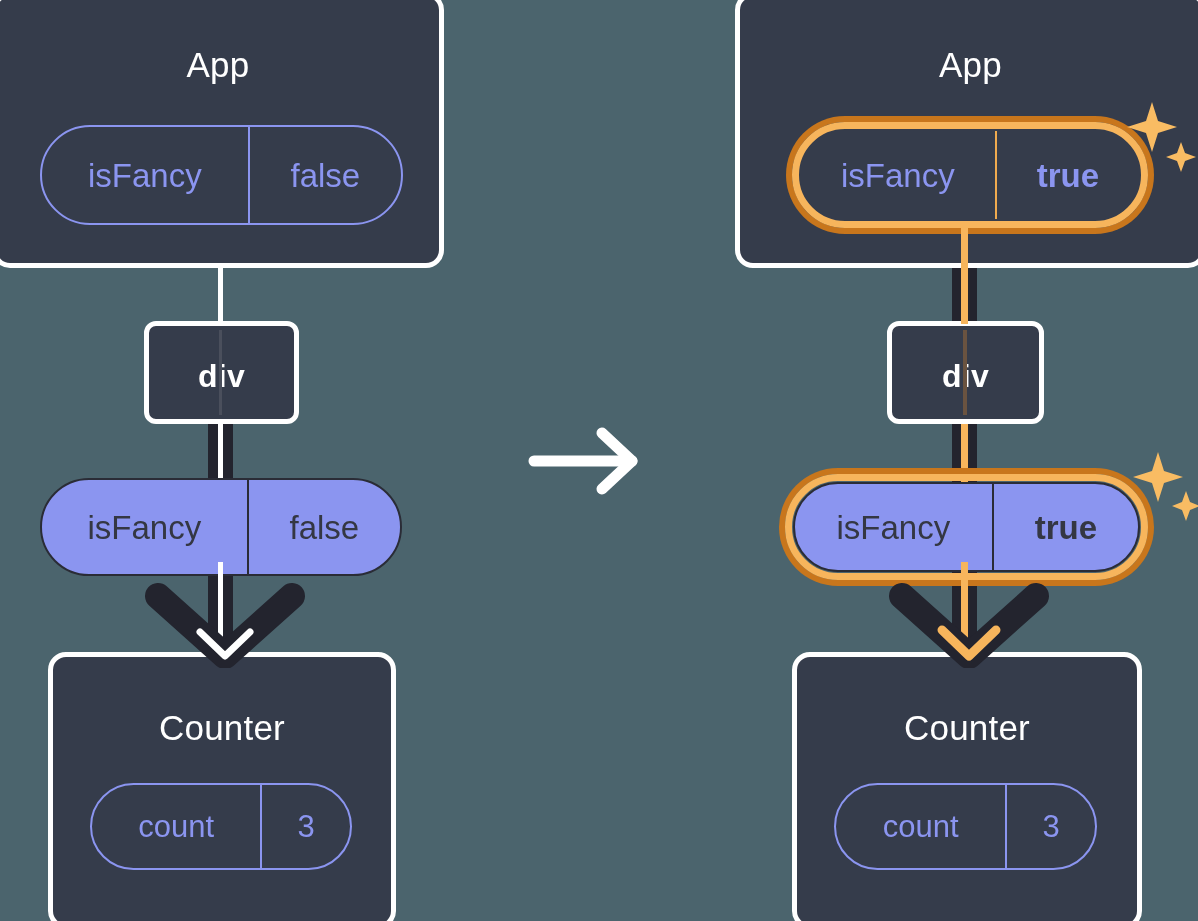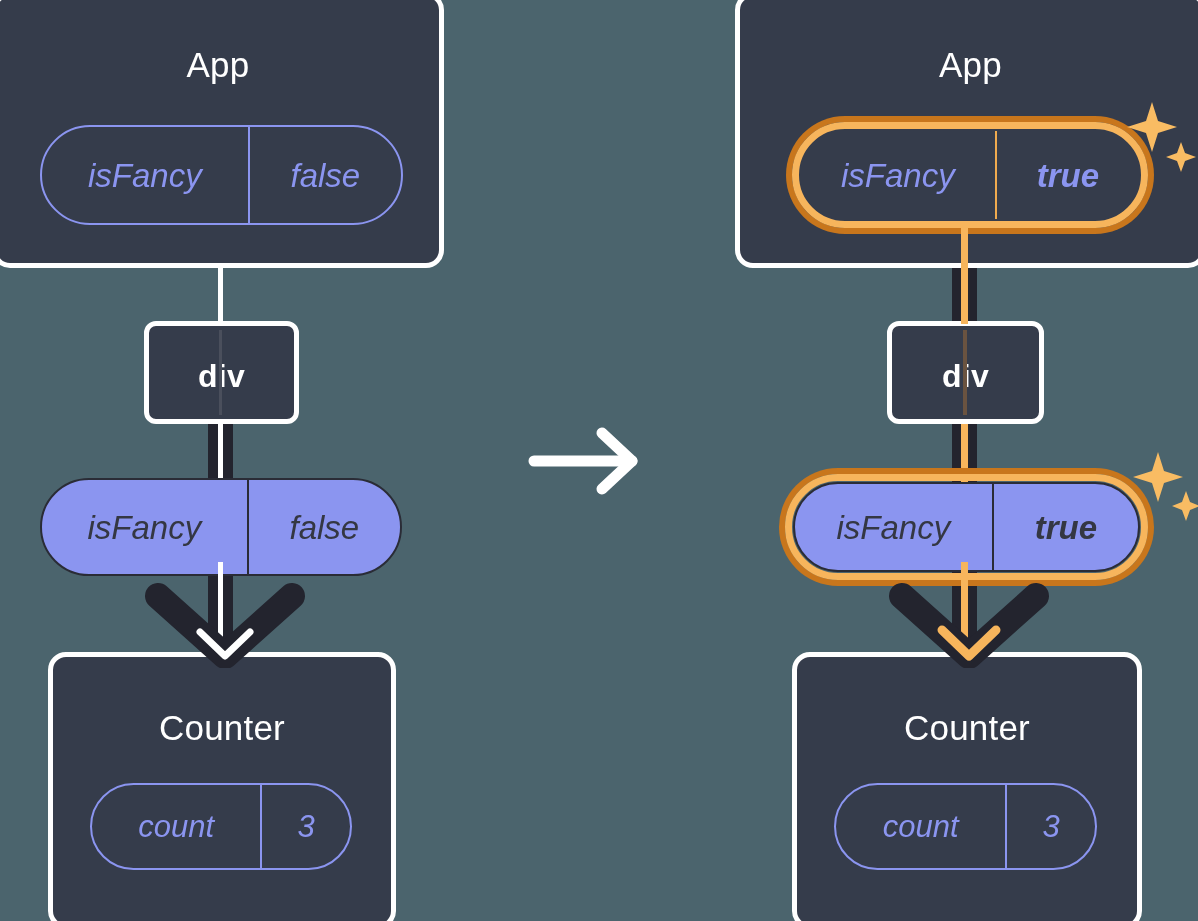--- a/index.html
+++ b/index.html
@@ -53,21 +53,20 @@
   .pill-filled .pill-val { color: #343743; }
   .pill-filled .pill-key { border-right: 2px solid #2a2c36; }
 
   .pill-key, .pill-val {
     display: flex;
     align-items: center;
     justify-content: center;
     font-size: 33px;
     line-height: 1;
     white-space: nowrap;
-    font-style: italic;
   }
   .bold { font-weight: 700; }
 
   
   .ring {
     position: absolute;
     border-radius: 999px;
     border: 7px solid #f7b55c;
     box-shadow: 0 0 0 6px #c8761c;
     z-index: 7;

